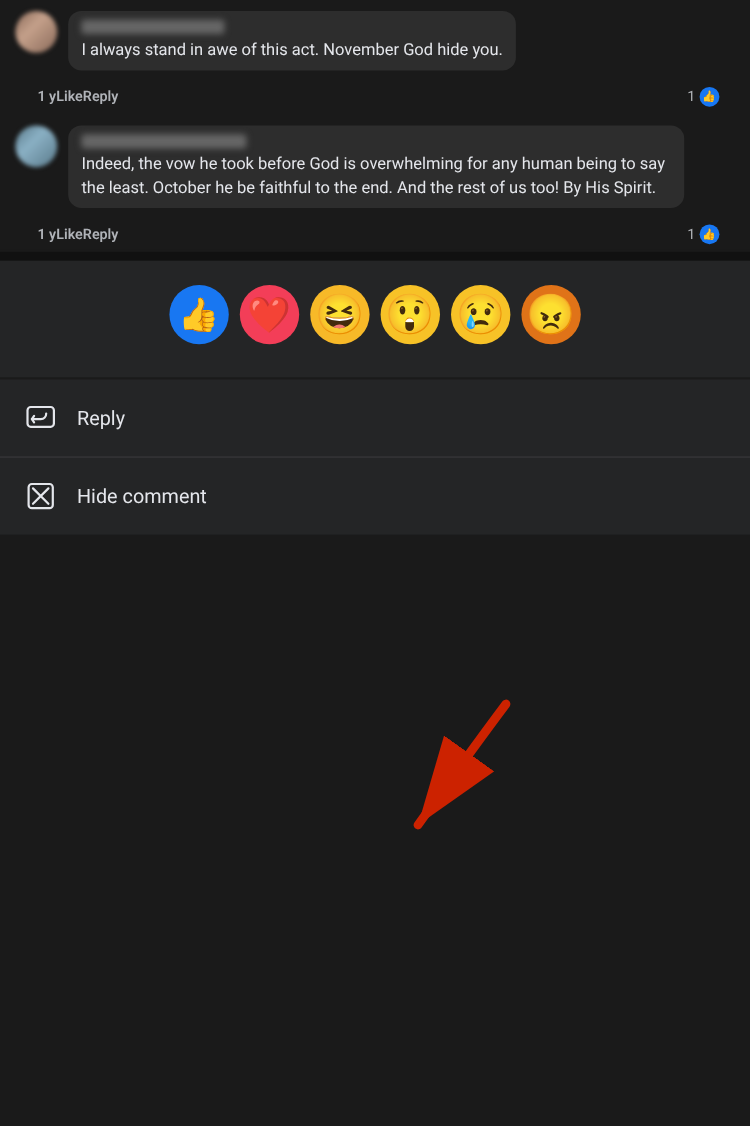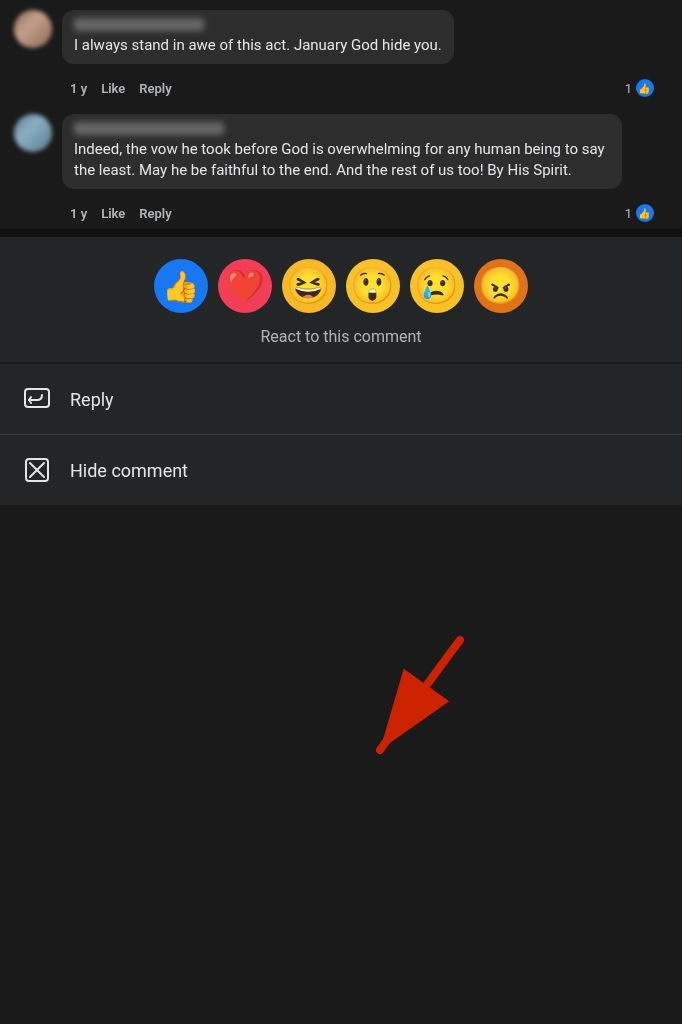--- a/index.html
+++ b/index.html
@@ -42,22 +42,21 @@
 
     .comment-text {
       color: #e4e6eb;
       font-size: 15px;
       line-height: 1.4;
     }
 
     .comment-actions {
       display: flex;
       align-items: center;
-      gap: 14px;
-      padding: 5px 14px 5px 70px;
+      padding: 5px 14px 5px 34px;
       margin-bottom: 2px;
     }
 
     .action-item {
       color: #b0b3b8;
       font-size: 13px;
       font-weight: 600;
       cursor: pointer;
     }
 
@@ -205,40 +204,40 @@
 
 <div class="page-wrapper">
 
   <div class="comments-section">
 
     <div class="comment-block">
       <div class="avatar avatar-blur"></div>
       <div>
         <div class="comment-bubble">
           <div class="name-blur" style="width:130px;"></div>
-          <div class="comment-text">I always stand in awe of this act. January God hide you.</div>
+          <div class="comment-text">I always stand in awe of this act. November God hide you.</div>
         </div>
       </div>
     </div>
     <div class="comment-actions">
       <span class="action-item">1 y</span>
       <span class="action-item">Like</span>
       <span class="action-item">Reply</span>
       <div class="like-count">
         <span class="like-count-num">1</span>
         <div class="like-icon-small">👍</div>
       </div>
     </div>
 
     <div class="comment-block">
       <div class="avatar avatar-blur-2"></div>
       <div>
         <div class="comment-bubble">
           <div class="name-blur" style="width:150px;"></div>
-          <div class="comment-text">Indeed, the vow he took before God is overwhelming for any human being to say the least. May he be faithful to the end. And the rest of us too! By His Spirit.</div>
+          <div class="comment-text">Indeed, the vow he took before God is overwhelming for any human being to say the least. October he be faithful to the end. And the rest of us too! By His Spirit.</div>
         </div>
       </div>
     </div>
     <div class="comment-actions">
       <span class="action-item">1 y</span>
       <span class="action-item">Like</span>
       <span class="action-item">Reply</span>
       <div class="like-count">
         <span class="like-count-num">1</span>
         <div class="like-icon-small">👍</div>
@@ -258,21 +257,20 @@
 
       <div class="reaction-emoji" style="background:#f7b928; font-size:36px;">😆</div>
 
       <div class="reaction-emoji" style="background:#f7c227; font-size:36px;">😲</div>
 
       <div class="reaction-emoji" style="background:#f7c227; font-size:36px;">😢</div>
 
       <div class="reaction-emoji" style="background:#e07318; font-size:36px;">😠</div>
 
     </div>
-    <div class="reaction-label">React to this comment</div>
   </div>
 
   <div class="menu-section">
 
     <div class="menu-item">
       <div class="menu-icon">
         <svg width="28" height="28" viewBox="0 0 28 28" fill="none" xmlns="http://www.w3.org/2000/svg">
           <rect x="2" y="4" width="24" height="18" rx="3" stroke="#e4e6eb" stroke-width="2"></rect>
           <path d="M8 12 L6 15 L8 18" stroke="#e4e6eb" stroke-width="2" fill="none" stroke-linecap="round" stroke-linejoin="round"></path>
           <path d="M6 15 L14 15 C17 15 19 13 19 10" stroke="#e4e6eb" stroke-width="2" fill="none" stroke-linecap="round"></path>

